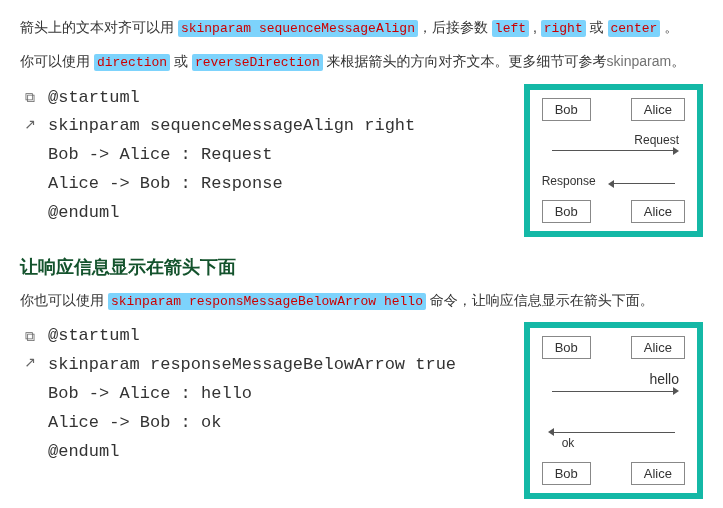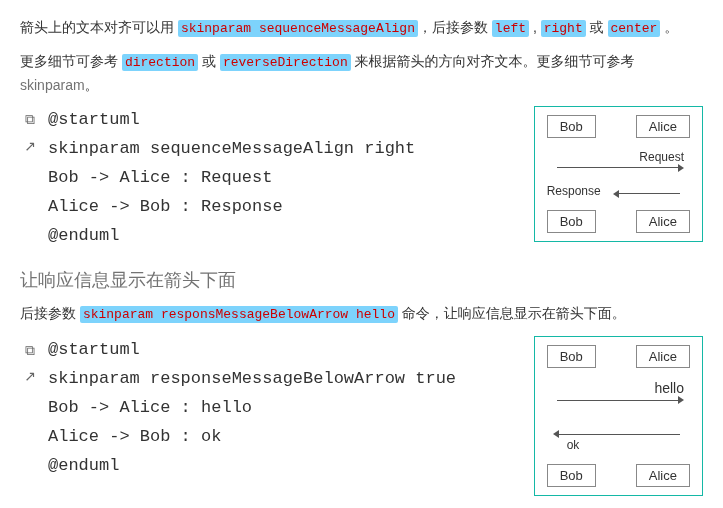--- a/index.html
+++ b/index.html
@@ -19,23 +19,23 @@
       font-family: 'Courier New', Courier, monospace;
       font-size: 13px;
       background: #7dd3fc;
       padding: 1px 3px;
       border-radius: 2px;
       color: #c00;
     }
     .link-blue { color: #737373; text-decoration: none; }
     .section-title {
       font-size: 18px;
-      font-weight: normal;
+      font-weight: bold;
       margin: 18px 0 10px 0;
-      color: #737373;
+      color: #14532d;
     }
     .code-block-wrapper {
       display: flex;
       align-items: flex-start;
       margin: 10px 0 14px 0;
       gap: 0;
     }
     .icon-area {
       display: flex;
       flex-direction: column;
@@ -57,21 +57,21 @@
     .code-text {
       font-family: 'Courier New', Courier, monospace;
       font-size: 17px;
       color: #333;
       background: transparent;
       line-height: 1.7;
       flex: 1;
       white-space: pre;
     }
     .diagram-box {
-      border: 1px solid #14b8a6;
+      border: 6px solid #14b8a6;
       padding: 8px 12px;
       margin-left: 10px;
       display: inline-flex;
       flex-direction: column;
       min-width: 120px;
     }
     .diagram-actors-row {
       display: flex;
       gap: 40px;
       margin-bottom: 8px;
@@ -82,21 +82,21 @@
       font-size: 13px;
       background: #fff;
       min-width: 40px;
       text-align: center;
     }
     
     .arrows-container {
       width: 100%;
       display: flex;
       flex-direction: column;
-      gap: 6px;
+      gap: 13px;
       padding: 4px 0;
     }
     .arrowhead-right {
       width: 0; height: 0;
       border-top: 4px solid transparent;
       border-bottom: 4px solid transparent;
       border-left: 6px solid #555;
     }
     .arrowhead-left {
       width: 0; height: 0;
@@ -119,21 +119,21 @@
 </head>
 <body>
 
 <div>
 
   <p>
     <span>箭头上的文本对齐可以用 </span><code>skinparam sequenceMessageAlign</code><span>，后接参数 </span><code>left</code><span> , </span><code>right</code><span> 或 </span><code>center</code><span> 。</span>
   </p>
 
   <p>
-    <span>更多细节可参考 </span><code>direction</code><span> 或 </span><code>reverseDirection</code><span> 来根据箭头的方向对齐文本。更多细节可参考</span><a href="#" class="link-blue">skinparam</a><span>。</span>
+    <span>你可以使用 </span><code>direction</code><span> 或 </span><code>reverseDirection</code><span> 来根据箭头的方向对齐文本。更多细节可参考</span><a href="#" class="link-blue">skinparam</a><span>。</span>
   </p>
 
   <div class="code-block-wrapper">
     <div class="icon-area">
       <div class="icon-btn" title="Copy">⧉</div>
       <div class="icon-btn" title="Open">↗</div>
     </div>
     <pre class="code-text">@startuml
 skinparam sequenceMessageAlign right
 Bob -&gt; Alice : Request
@@ -171,21 +171,21 @@
           <div class="actor-box">Bob</div>
           <div class="actor-box">Alice</div>
         </div>
       </div>
     </div>
   </div>
 
   <div class="section-title">让响应信息显示在箭头下面</div>
 
   <p>
-    <span>后接参数 </span><code>skinparam responsMessageBelowArrow hello</code><span> 命令，让响应信息显示在箭头下面。</span>
+    <span>你也可以使用 </span><code>skinparam responsMessageBelowArrow hello</code><span> 命令，让响应信息显示在箭头下面。</span>
   </p>
 
   <div class="code-block-wrapper">
     <div class="icon-area">
       <div class="icon-btn" title="Copy">⧉</div>
       <div class="icon-btn" title="Open">↗</div>
     </div>
     <pre class="code-text">@startuml
 skinparam responseMessageBelowArrow true
 Bob -&gt; Alice : hello

